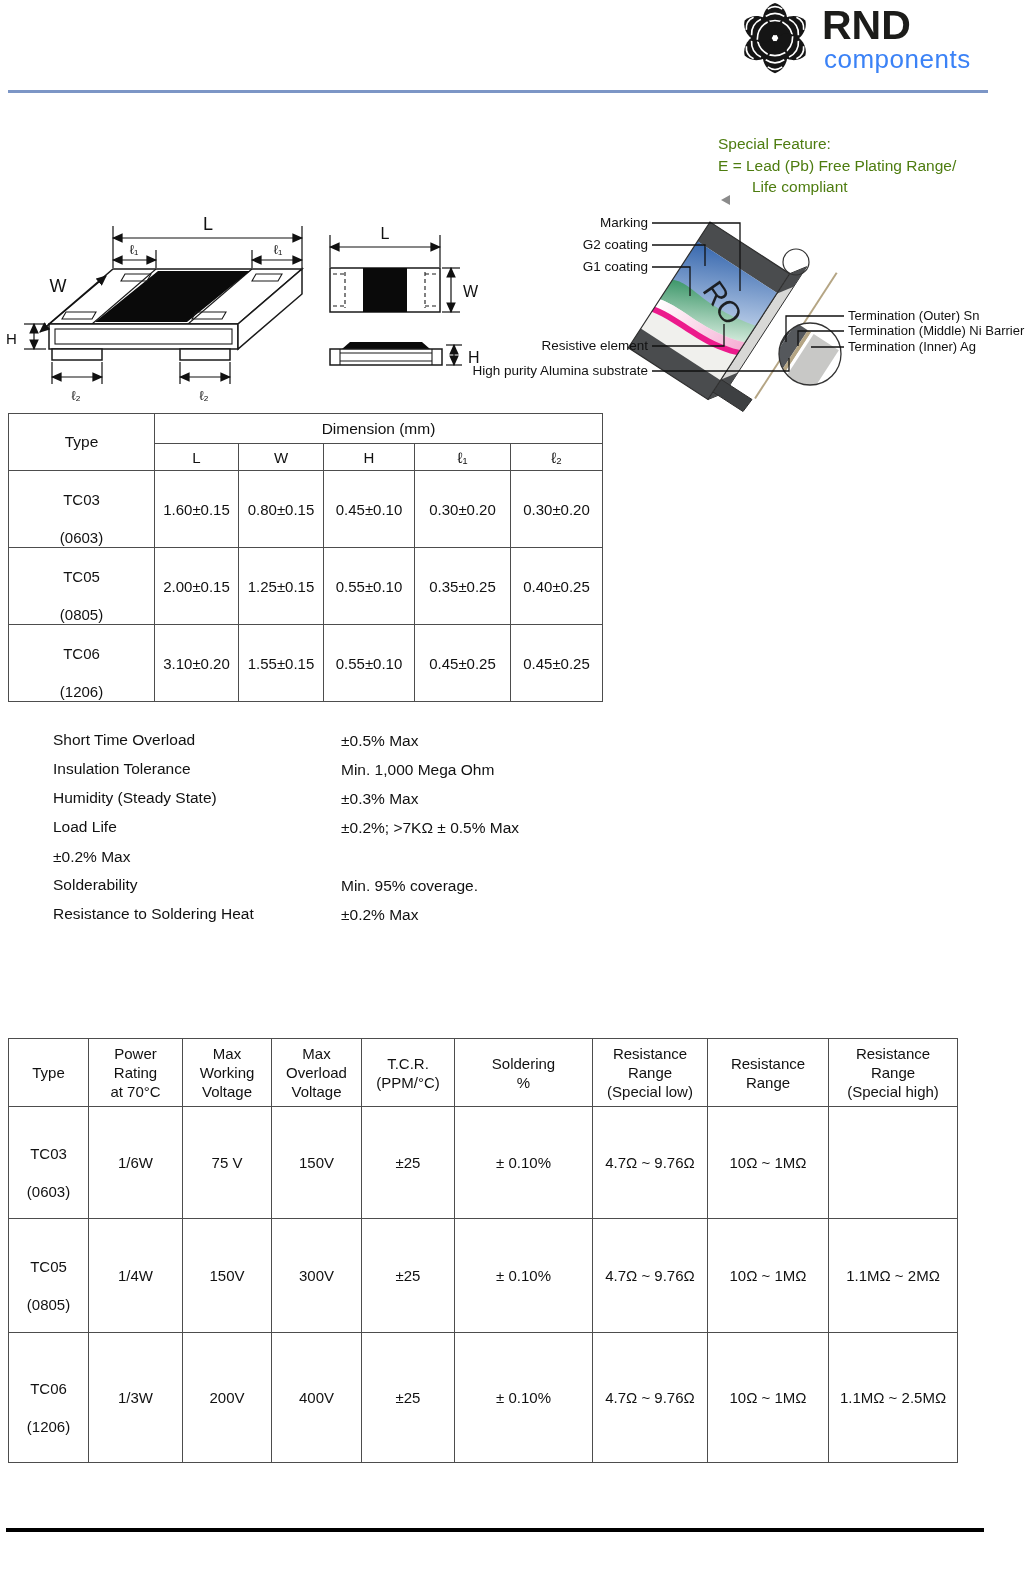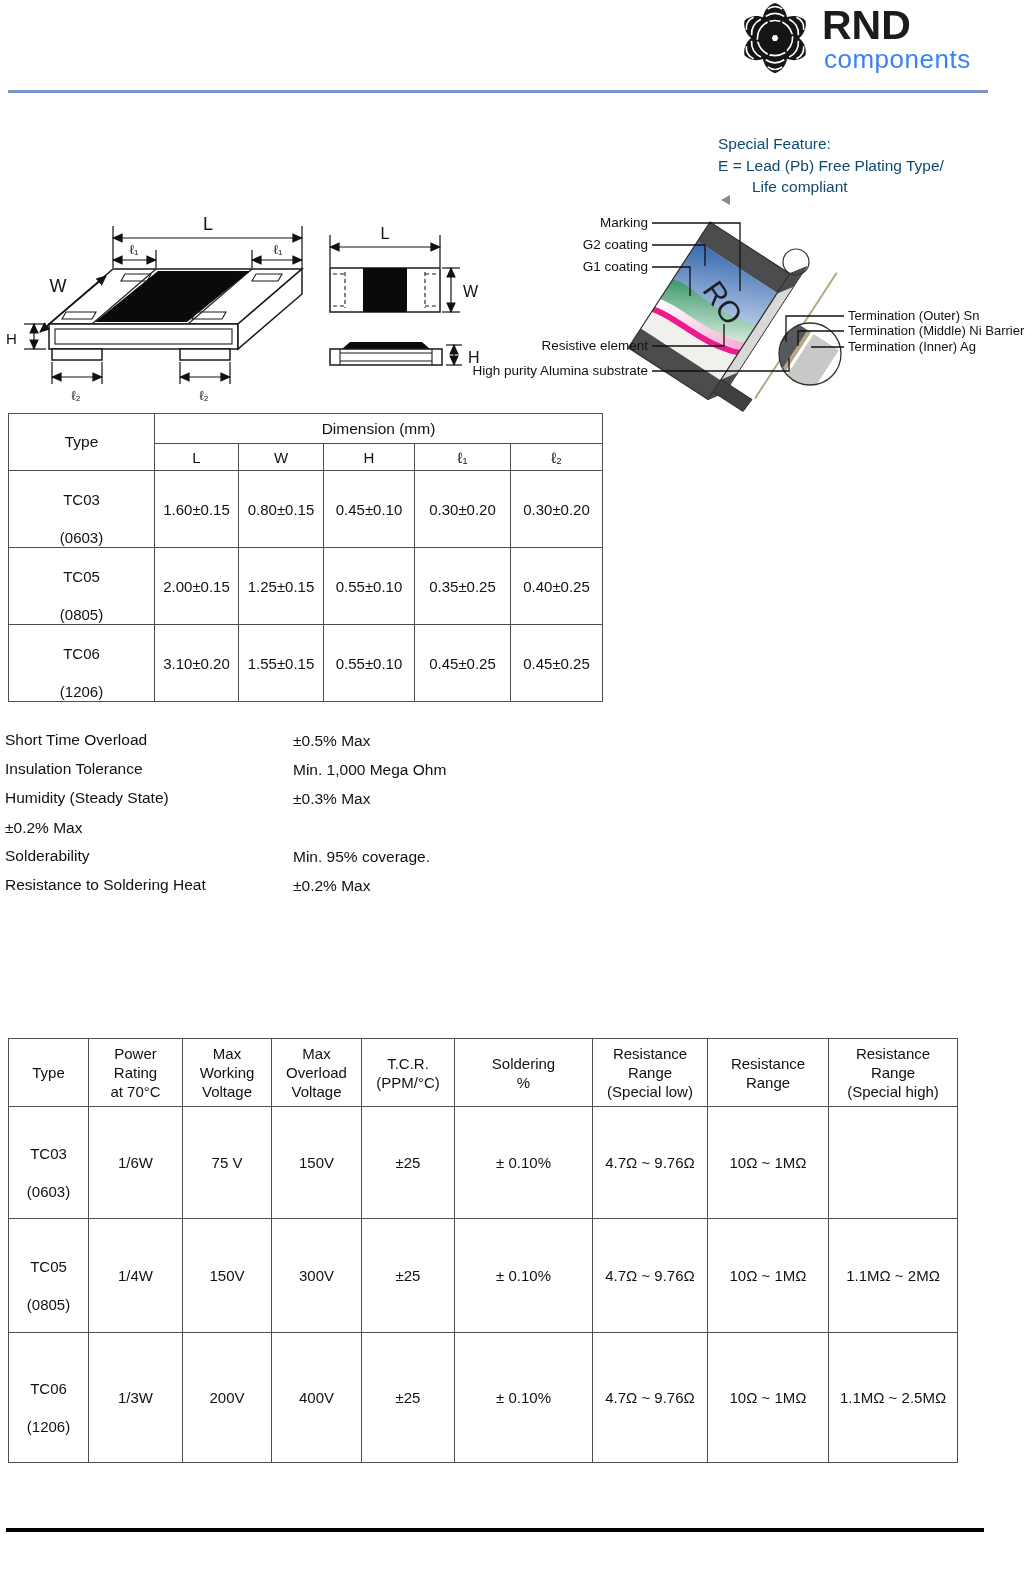--- a/index.html
+++ b/index.html
@@ -6,21 +6,21 @@
   .page{position:relative;width:1033px;height:1569px;background:#fff;overflow:hidden;
         font-family:"Liberation Sans","DejaVu Sans",sans-serif;color:#111;padding-left:48px;}
   .abs{position:absolute;}
 
   
   .brand-name{position:absolute;left:822px;top:2px;font-size:41px;font-weight:600;color:#1c1c1a;letter-spacing:0;}
   .brand-tagline{position:absolute;left:824px;top:44px;font-size:26px;color:#3b82f6;letter-spacing:0.5px;}
   .header-rule{position:absolute;left:8px;top:90px;width:980px;height:3px;background:#7c96c6;}
 
   
-  .special{position:absolute;left:718px;top:133px;font-size:15.5px;line-height:21.5px;color:#0c4a6e;}
+  .special{position:absolute;left:718px;top:133px;font-size:15.5px;line-height:21.5px;color:#4d7c0f;}
   .special .in{padding-left:34px;}
   .pointer-tri{position:absolute;left:721px;top:195px;width:0;height:0;
       border-top:5px solid transparent;border-bottom:5px solid transparent;border-right:9px solid #8b8b8b;}
 
   svg{overflow:visible;}
   svg text{font-family:"Liberation Sans","DejaVu Sans",sans-serif;fill:#111;}
   .dln{stroke:#111;stroke-width:1.2;fill:none;}
   .oln{stroke:#1a1a1a;stroke-width:1.5;fill:#fff;}
   .thin{stroke:#1a1a1a;stroke-width:1.1;fill:none;}
   .callout{stroke:#111;stroke-width:1.3;fill:none;}
@@ -29,21 +29,21 @@
   table{border-collapse:collapse;}
   .dimtab{position:absolute;left:8px;top:413px;width:594px;table-layout:fixed;font-size:15px;}
   .dimtab td,.dimtab th{border:1px solid #4d4d4d;text-align:center;vertical-align:middle;font-weight:normal;padding:0;}
   .dimtab .h1{height:30px;font-size:15.5px;}
   .dimtab .h2 th{height:26px;}
   .dimtab .dr td{height:38px;}
   .twoLine span{display:block;line-height:18px;margin-top:20px;}
 
   
   .specs{position:absolute;left:5px;top:726px;width:920px;font-size:15.5px;}
-  .specs .row{display:flex;line-height:28px;}
+  .specs .row{display:flex;line-height:28px;margin-left:48px;}
   .specs .lab{width:288px;flex:none;}
   .specs .val{max-width:580px;line-height:29px;}
 
   
   .rattab{position:absolute;left:8px;top:1038px;width:950px;table-layout:fixed;font-size:15px;}
   .rattab td,.rattab th{border:1px solid #4d4d4d;text-align:center;vertical-align:middle;font-weight:normal;padding:0 2px;}
   .rattab th span{display:block;line-height:19px;}
   .rattab thead tr{height:68px;}
   .rattab .r1{height:112px;} .rattab .r2{height:114px;} .rattab .r3{height:130px;}
 
@@ -71,21 +71,21 @@
       <use href="#petal" transform="rotate(240) translate(0,-6)"></use>
       <use href="#petal" transform="rotate(300) translate(0,-6)"></use>
     </g>
   </svg>
   <div class="brand-name">RND</div>
   <div class="brand-tagline">components</div>
   <div class="header-rule"></div>
 
   <div class="special">
     <div>Special Feature:</div>
-    <div>E = Lead (Pb) Free Plating Type/</div>
+    <div>E = Lead (Pb) Free Plating Range/</div>
     <div class="in">Life compliant</div>
   </div>
   <div class="pointer-tri"></div>
 
   <svg class="abs" style="left:0;top:212px" width="312" height="196" viewBox="0 0 312 196">
     <defs>
       <marker id="mE" markerWidth="9" markerHeight="8" refX="8" refY="4" orient="auto">
         <path d="M0,0 L9,4 L0,8 Z" fill="#111"></path>
       </marker>
       <marker id="mS" markerWidth="9" markerHeight="8" refX="1" refY="4" orient="auto">
@@ -308,20 +308,24 @@
       </div>
     <div class="row">
         <div class="lab">Insulation Tolerance</div>
         <div class="val">Min. 1,000 Mega Ohm</div>
       </div>
     <div class="row">
         <div class="lab">Humidity (Steady State)</div>
         <div class="val">±0.3% Max</div>
       </div>
     <div class="row">
+        <div class="lab">Load Life</div>
+        <div class="val">±0.2%; &gt;7KΩ ± 0.5% Max</div>
+      </div>
+    <div class="row">
         <div class="val">±0.2% Max</div>
       </div>
     <div class="row">
         <div class="lab">Solderability</div>
         <div class="val">Min. 95% coverage.</div>
       </div>
     <div class="row">
         <div class="lab">Resistance to Soldering Heat</div>
         <div class="val">±0.2% Max</div>
       </div>

